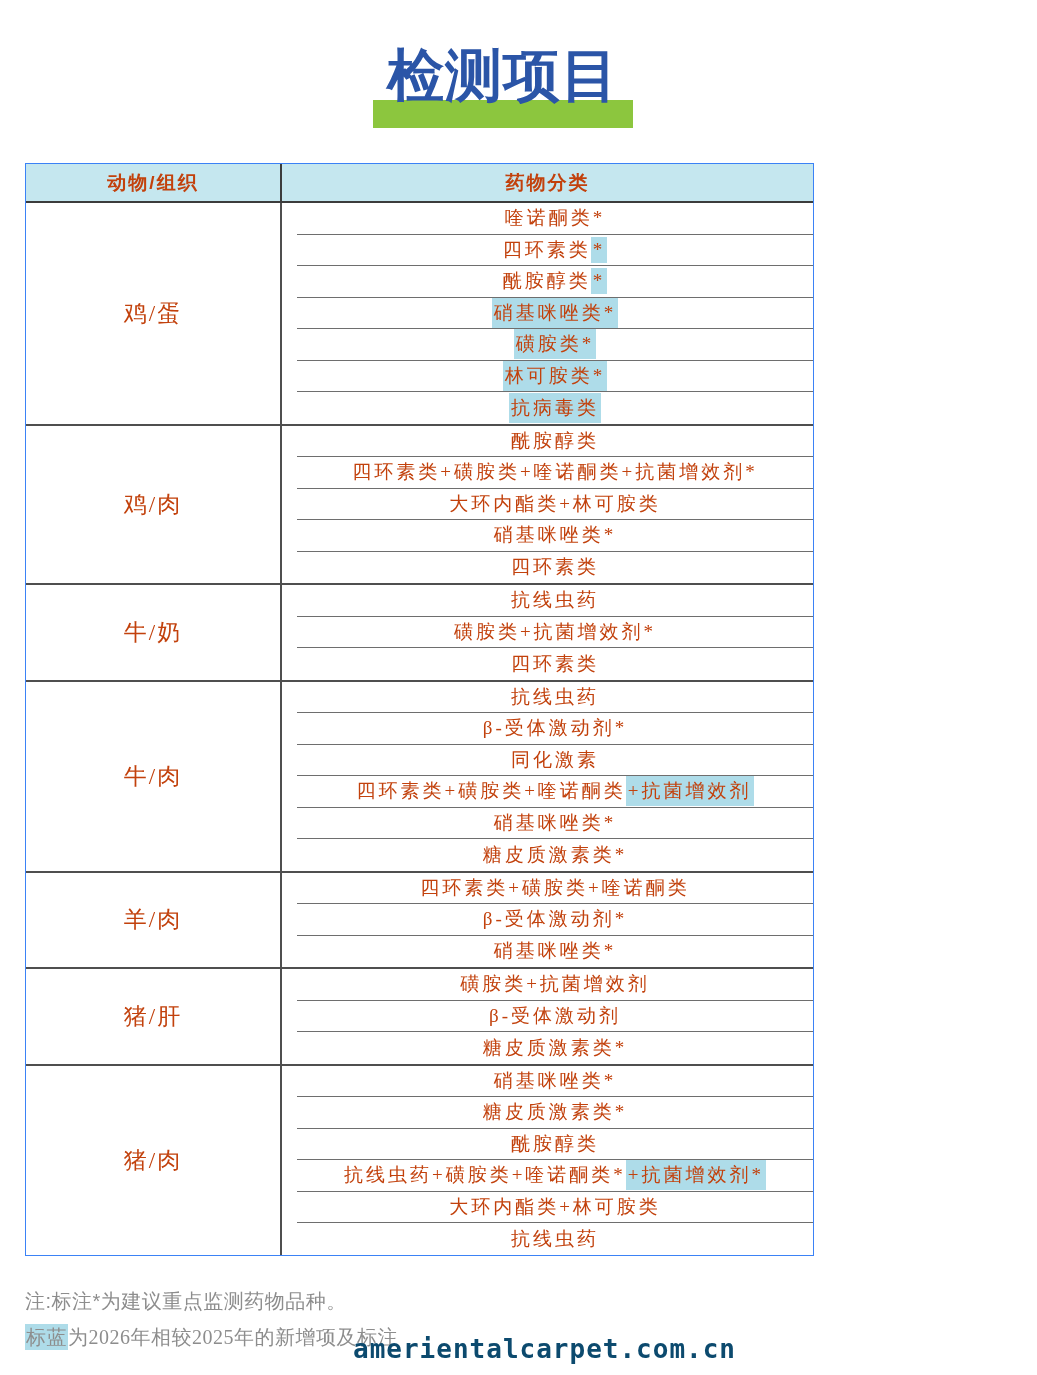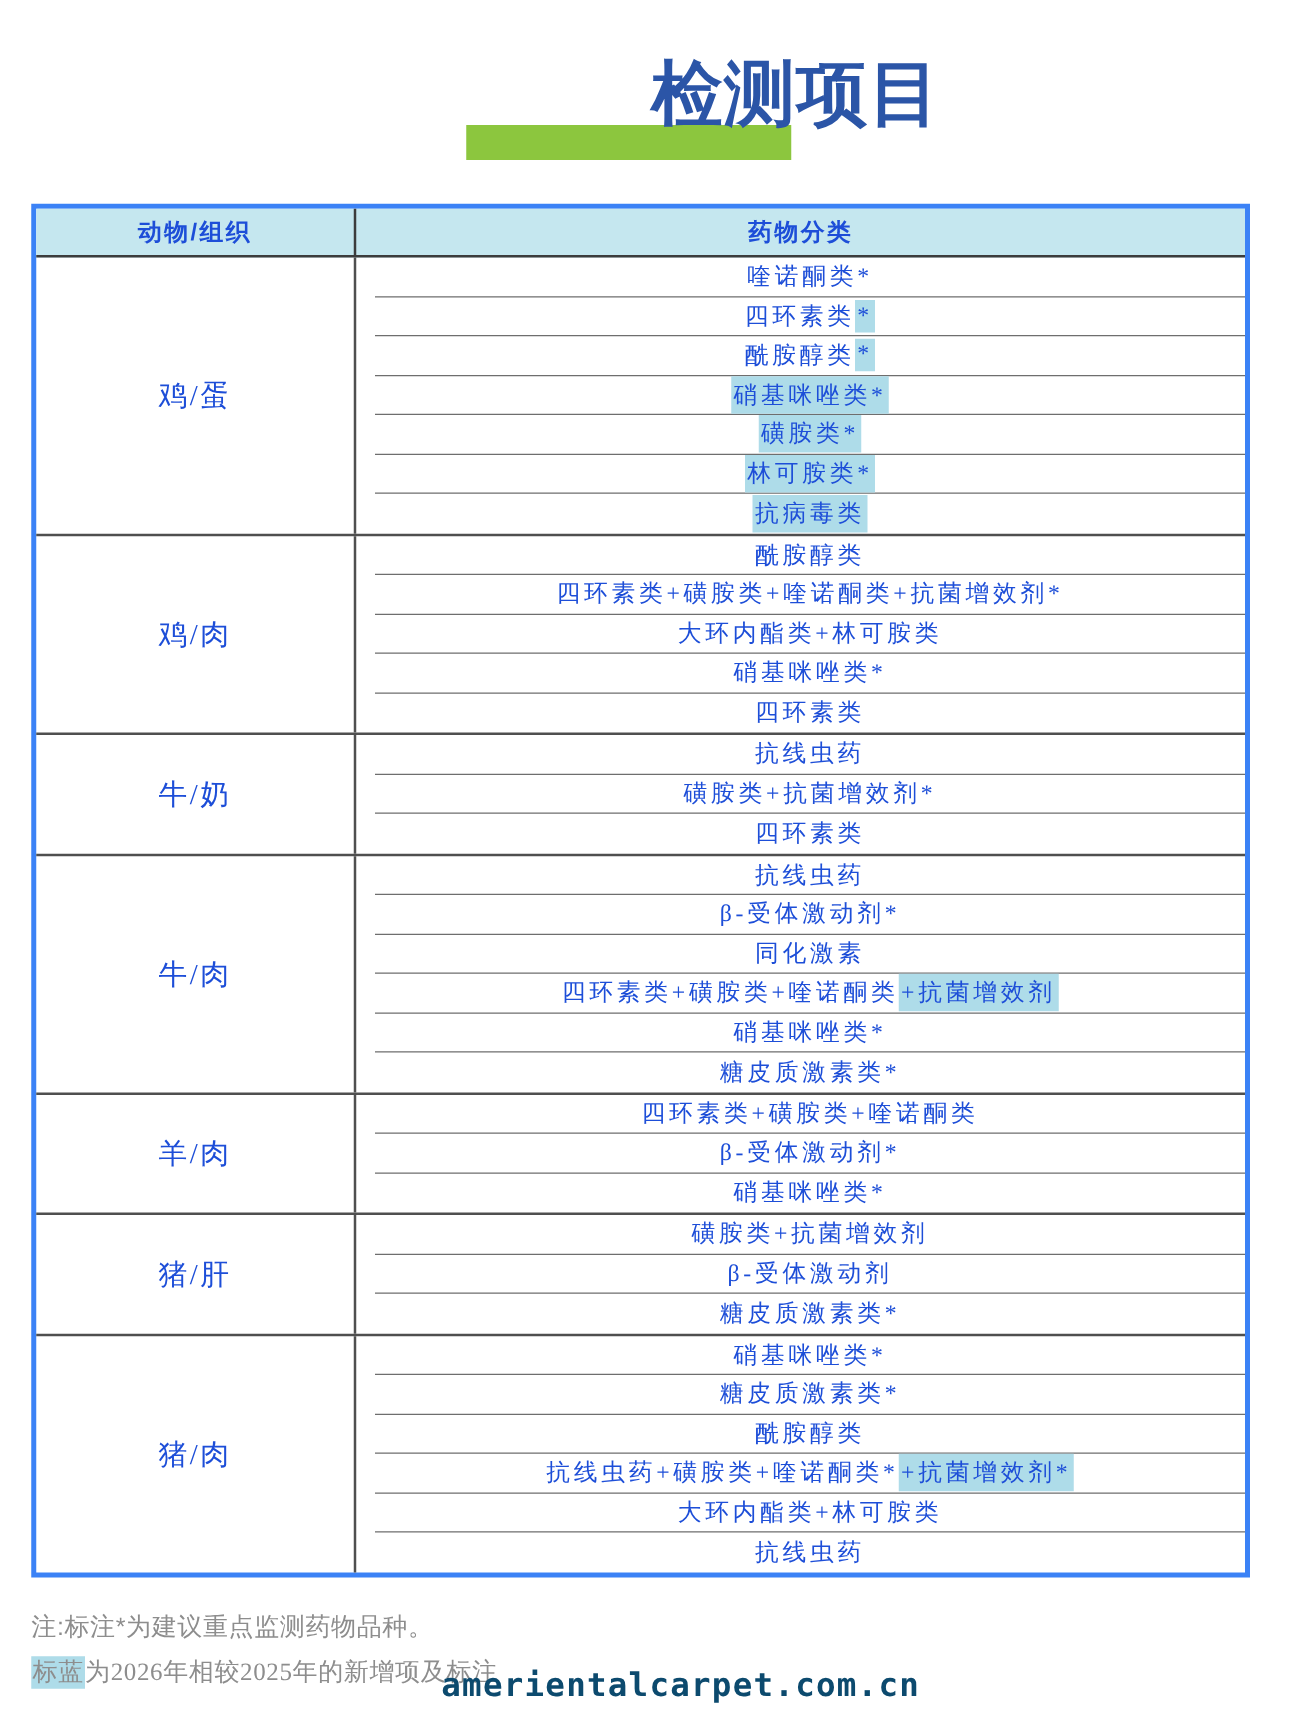--- a/index.html
+++ b/index.html
@@ -14,23 +14,23 @@
     position:absolute; left:373px; top:100px; width:260px; height:28px;
   }
   .title-text {
     position:absolute; left:253px; top:44px; width:500px; text-align:center;
     font-size:57px; font-weight:800; letter-spacing:1px; line-height:1.1;
     font-family:"Liberation Sans", sans-serif;
   }
 
   
   .dtable {
-    position:absolute; left:25px; top:163px; width:975px;
-    border:4px solid #3b82f6; box-sizing:border-box;
-    color:#1d4ed8;
+    position:absolute; left:25px; top:163px; width:789px;
+    border:1px solid #3b82f6; box-sizing:border-box;
+    color:#c2410c;
   }
   .thead {
     display:flex; height:37px; border-bottom:2px solid #3c3c3c;
     font-weight:bold; font-size:19px; letter-spacing:2px;
   }
   .th { display:flex; align-items:center; justify-content:center; box-sizing:border-box; }
   .th-left { width:256px; border-right:2px solid #3c3c3c; }
   .th-right { flex:1; }
 
   .section { display:flex; border-bottom:2px solid #4f4f4f; }
@@ -68,21 +68,21 @@
     white-space:nowrap;
   }
 </style>
 </head>
 <body>
 
 <div class="page">
 
   <div class="title-wrap">
     <div class="green-bar" style="background: rgb(140, 198, 62);"></div>
-    <div class="title-text" style="color: rgb(43, 85, 167); text-align: right;">检测项目</div>
+    <div class="title-text" style="color: rgb(43, 85, 167);">检测项目</div>
   </div>
 
   <div class="dtable">
     <div class="thead" style="background: rgb(197, 231, 239);">
       <div class="th th-left">动物/组织</div>
       <div class="th th-right">药物分类</div>
     </div>
     <div id="tbody">
         <div class="section">
           <div class="animal-cell">鸡/蛋</div>

